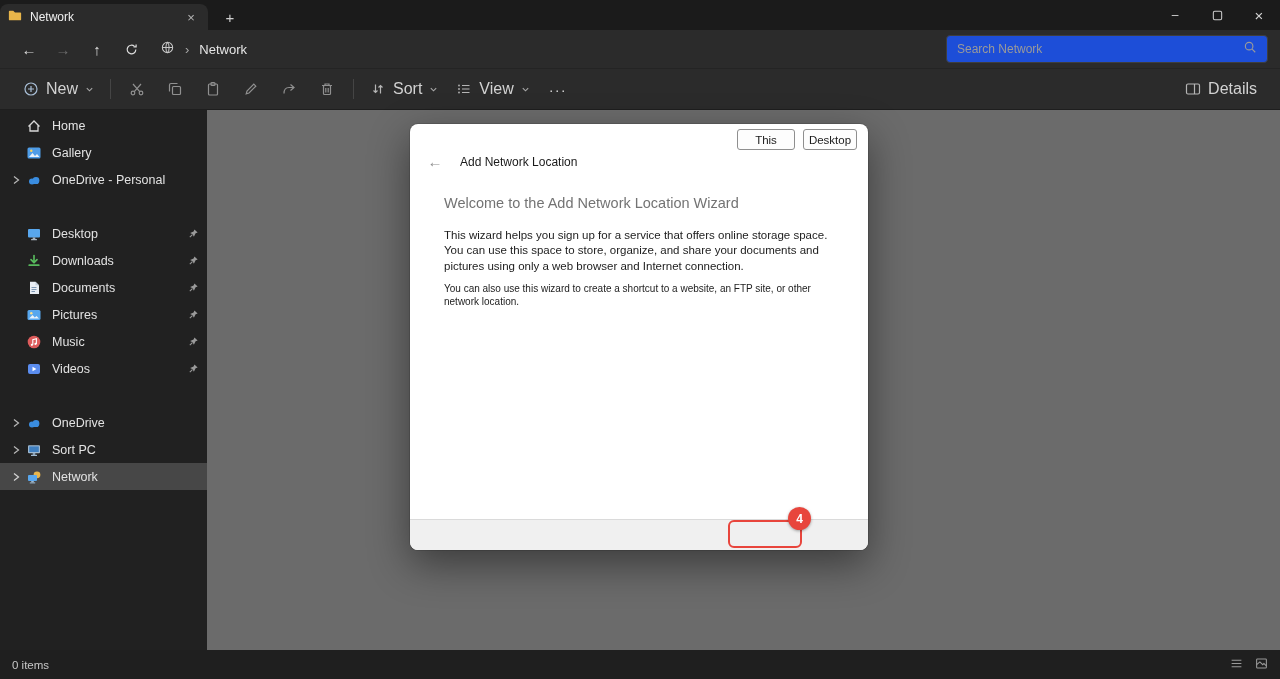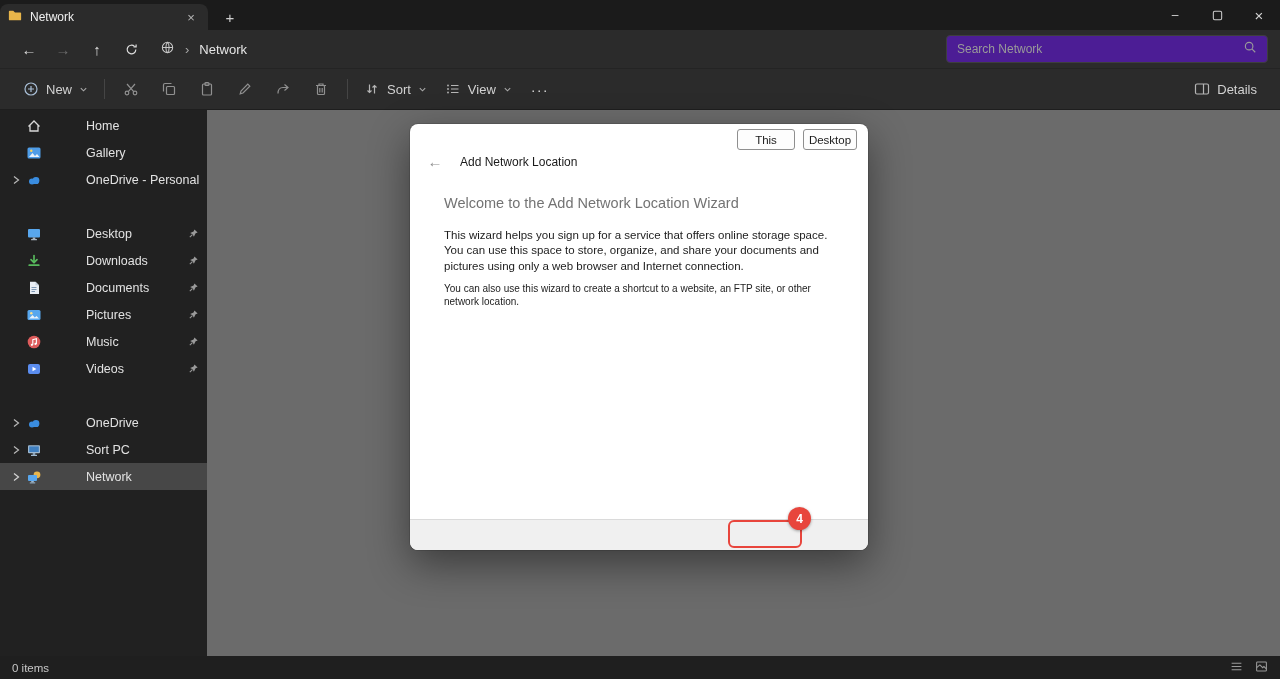--- a/index.html
+++ b/index.html
@@ -21,47 +21,47 @@
   .newtab { position:absolute; left:218px; top:6px; width:24px; height:22px; display:flex; align-items:center; justify-content:center; color:#cfcfcf; font-size:15px; border-radius:4px; }
   .win-controls { position:absolute; right:0; top:0; height:30px; display:flex; }
   .win-btn { width:42px; height:30px; display:flex; align-items:center; justify-content:center; color:#d6d6d6; font-size:12px; }
 
   
   .navbar { position:absolute; top:30px; left:0; right:0; height:38px; background:#2b2b2b; display:flex; align-items:center; padding:0 12px; }
   .nav-btn { width:34px; height:30px; display:flex; align-items:center; justify-content:center; font-size:15px; color:#dcdcdc; border-radius:4px; }
   .nav-btn.disabled { color:#6d6d6d; }
   .breadcrumb { display:flex; align-items:center; gap:10px; margin-left:12px; font-size:13px; color:#e6e6e6; }
   .crumb-sep { color:#a8a8a8; font-size:13px; }
-  .search { margin-left:auto; width:322px; height:28px; background:#4c1d95; border:1px solid #3e3e3e; border-radius:4px; display:flex; align-items:center; padding:0 10px; }
+  .search { margin-left:auto; width:322px; height:28px; background:#1d4ed8; border:1px solid #3e3e3e; border-radius:4px; display:flex; align-items:center; padding:0 10px; }
   .search input { flex:1; background:transparent; border:none; outline:none; color:#b5b5b5; font-size:12px; font-family:inherit; }
   .search input::placeholder { color:#9a9a9a; }
 
   
   .toolbar { position:absolute; top:68px; left:0; right:0; height:42px; background:#2b2b2b; border-top:1px solid #242424; border-bottom:1px solid #1e1e1e; display:flex; align-items:center; padding:0 14px; }
-  .tool-btn { height:32px; display:flex; align-items:center; gap:7px; padding:0 9px; border-radius:4px; color:#d2d2d2; font-size:13px; }
+  .tool-btn { height:32px; display:flex; align-items:center; gap:7px; padding:0 9px; border-radius:4px; color:#d2d2d2; font-size:16px; }
   .tool-icon-btn { width:38px; height:32px; display:flex; align-items:center; justify-content:center; border-radius:4px; }
   .tb-sep { width:1px; height:20px; background:#454545; margin:0 7px; }
   .spacer { flex:1; }
   .more-dots { font-size:15px; letter-spacing:1px; color:#d2d2d2; }
 
   
   .sidebar { position:absolute; top:110px; left:0; width:207px; bottom:21px; background:#212121; padding-top:2px; }
   .side-item { height:27px; display:flex; align-items:center; padding:0 6px 0 8px; font-size:12.5px; color:#e2e2e2; }
   .side-item .chev { width:16px; display:flex; align-items:center; justify-content:center; flex:none; }
   .side-item .s-icon { width:20px; display:flex; align-items:center; justify-content:center; margin-right:8px; flex:none; }
-  .side-item .s-label { flex:1; white-space:nowrap; overflow:hidden;margin-left:34px; }
+  .side-item .s-label { flex:1; white-space:nowrap; overflow:hidden; }
   .side-item .pin { width:16px; display:flex; align-items:center; justify-content:center; flex:none; }
   .side-item.selected { background:#474747; }
   .side-gap { height:27px; }
 
   
   .main { position:absolute; top:110px; left:207px; right:0; bottom:21px; background:#6b6b6b; }
 
   
-  .statusbar { position:absolute; left:0; right:0; bottom:0; height:23px; background:#1f1f1f; display:flex; align-items:center; padding:2px 12px; font-size:11.5px; color:#c7c7c7;margin-top:10px; }
+  .statusbar { position:absolute; left:0; right:0; bottom:0; height:29px; background:#1f1f1f; display:flex; align-items:center; padding:2px 12px; font-size:11.5px; color:#c7c7c7;margin-top:10px; }
   .status-icons { margin-left:auto; display:flex; gap:12px; align-items:center; }
 
   
   .dialog { position:absolute; left:410px; top:124px; width:458px; height:426px; background:#ffffff; border-radius:8px;
             box-shadow:0 14px 40px rgba(0,0,0,.45), 0 0 0 1px rgba(0,0,0,.12); color:#1a1a1a; }
   .dlg-back { position:absolute; left:12px; top:24px; width:26px; height:26px; display:flex; align-items:center; justify-content:center; color:#8f8f8f; font-size:15px; border-radius:4px; }
   .dlg-title { position:absolute; left:50px; top:31px; font-size:12px; color:#1a1a1a; }
   .dlg-close { position:absolute; right:6px; top:4px; width:30px; height:24px; display:flex; align-items:center; justify-content:center; color:#3a3a3a; font-size:14px; border-radius:4px; }
   .dlg-heading { position:absolute; left:34px; top:71px; font-size:14.5px; color:#737373;text-align:right; }
   .dlg-p1 { position:absolute; left:34px; top:104px; width:404px; font-size:11.5px; line-height:1.34; color:#1c1c1c; }

